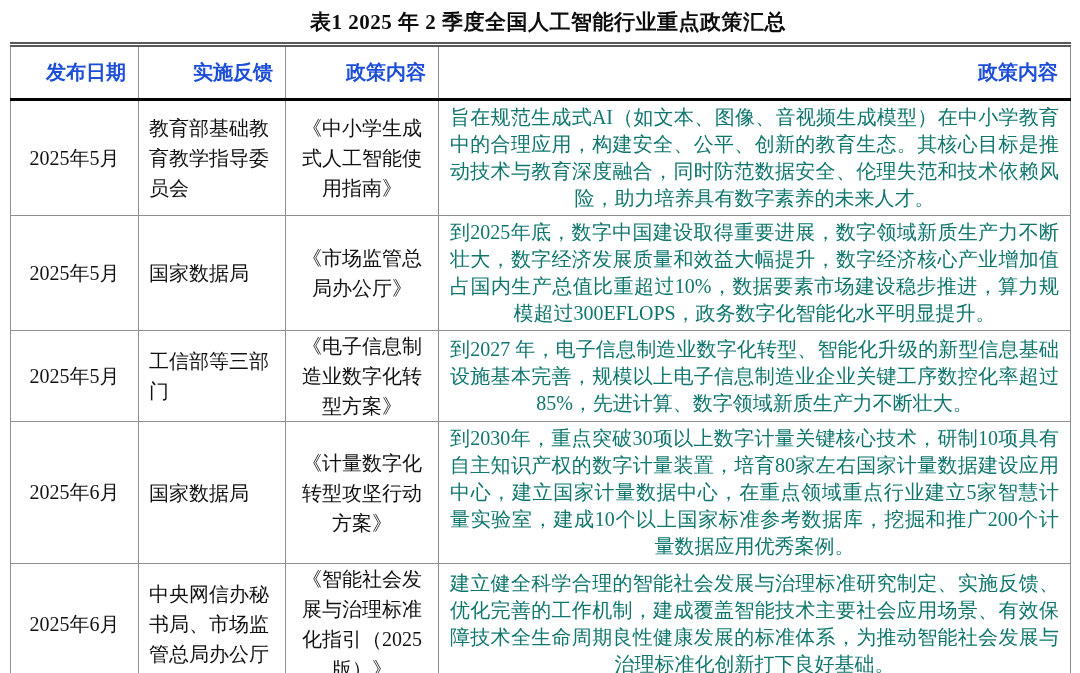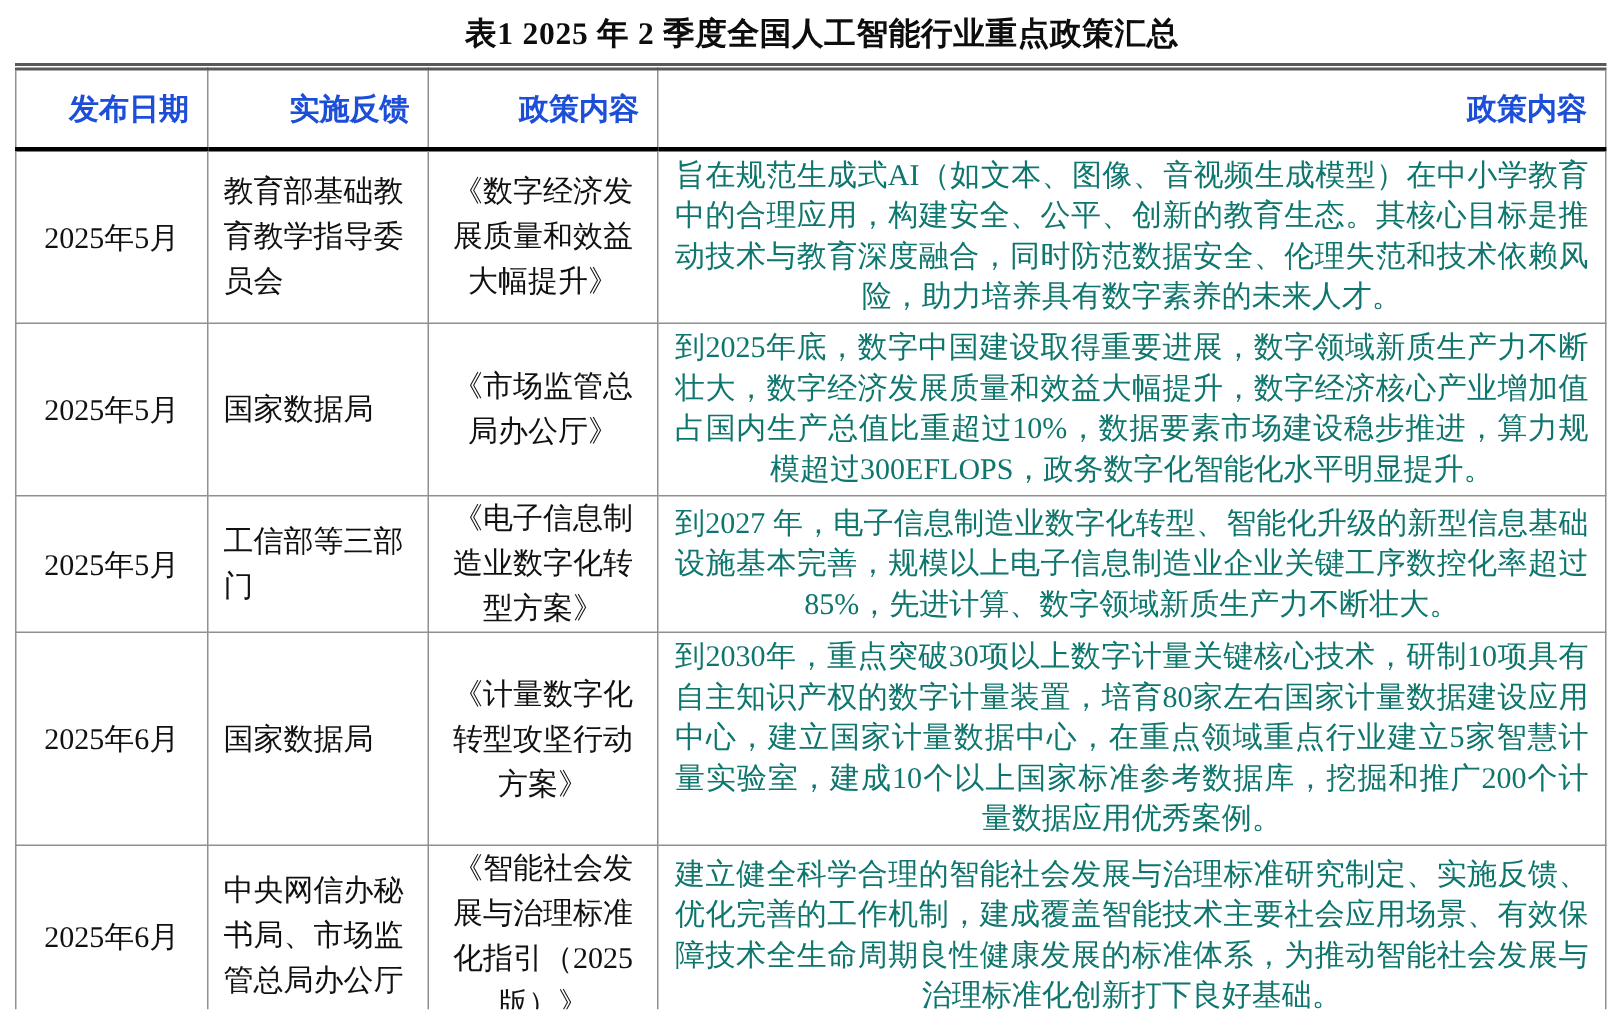--- a/index.html
+++ b/index.html
@@ -83,21 +83,21 @@
         <th>发布日期</th>
         <th>实施反馈</th>
         <th>政策内容</th>
         <th>政策内容</th>
       </tr>
     </thead>
     <tbody>
       <tr class="r0">
         <td class="c-date">2025年5月</td>
         <td class="c-name">教育部基础教育教学指导委员会</td>
-        <td class="c-dept">《数字经济发展质量和效益大幅提升》</td>
+        <td class="c-dept">《中小学生成式人工智能使用指南》</td>
         <td class="c-content">旨在规范生成式AI（如文本、图像、音视频生成模型）在中小学教育中的合理应用，构建安全、公平、创新的教育生态。其核心目标是推动技术与教育深度融合，同时防范数据安全、伦理失范和技术依赖风险，助力培养具有数字素养的未来人才。</td>
       </tr>
       <tr class="r1">
         <td class="c-date">2025年5月</td>
         <td class="c-name">国家数据局</td>
         <td class="c-dept">《市场监管总局办公厅》</td>
         <td class="c-content">到2025年底，数字中国建设取得重要进展，数字领域新质生产力不断壮大，数字经济发展质量和效益大幅提升，数字经济核心产业增加值占国内生产总值比重超过10%，数据要素市场建设稳步推进，算力规模超过300EFLOPS，政务数字化智能化水平明显提升。</td>
       </tr>
       <tr class="r2">
         <td class="c-date">2025年5月</td>

